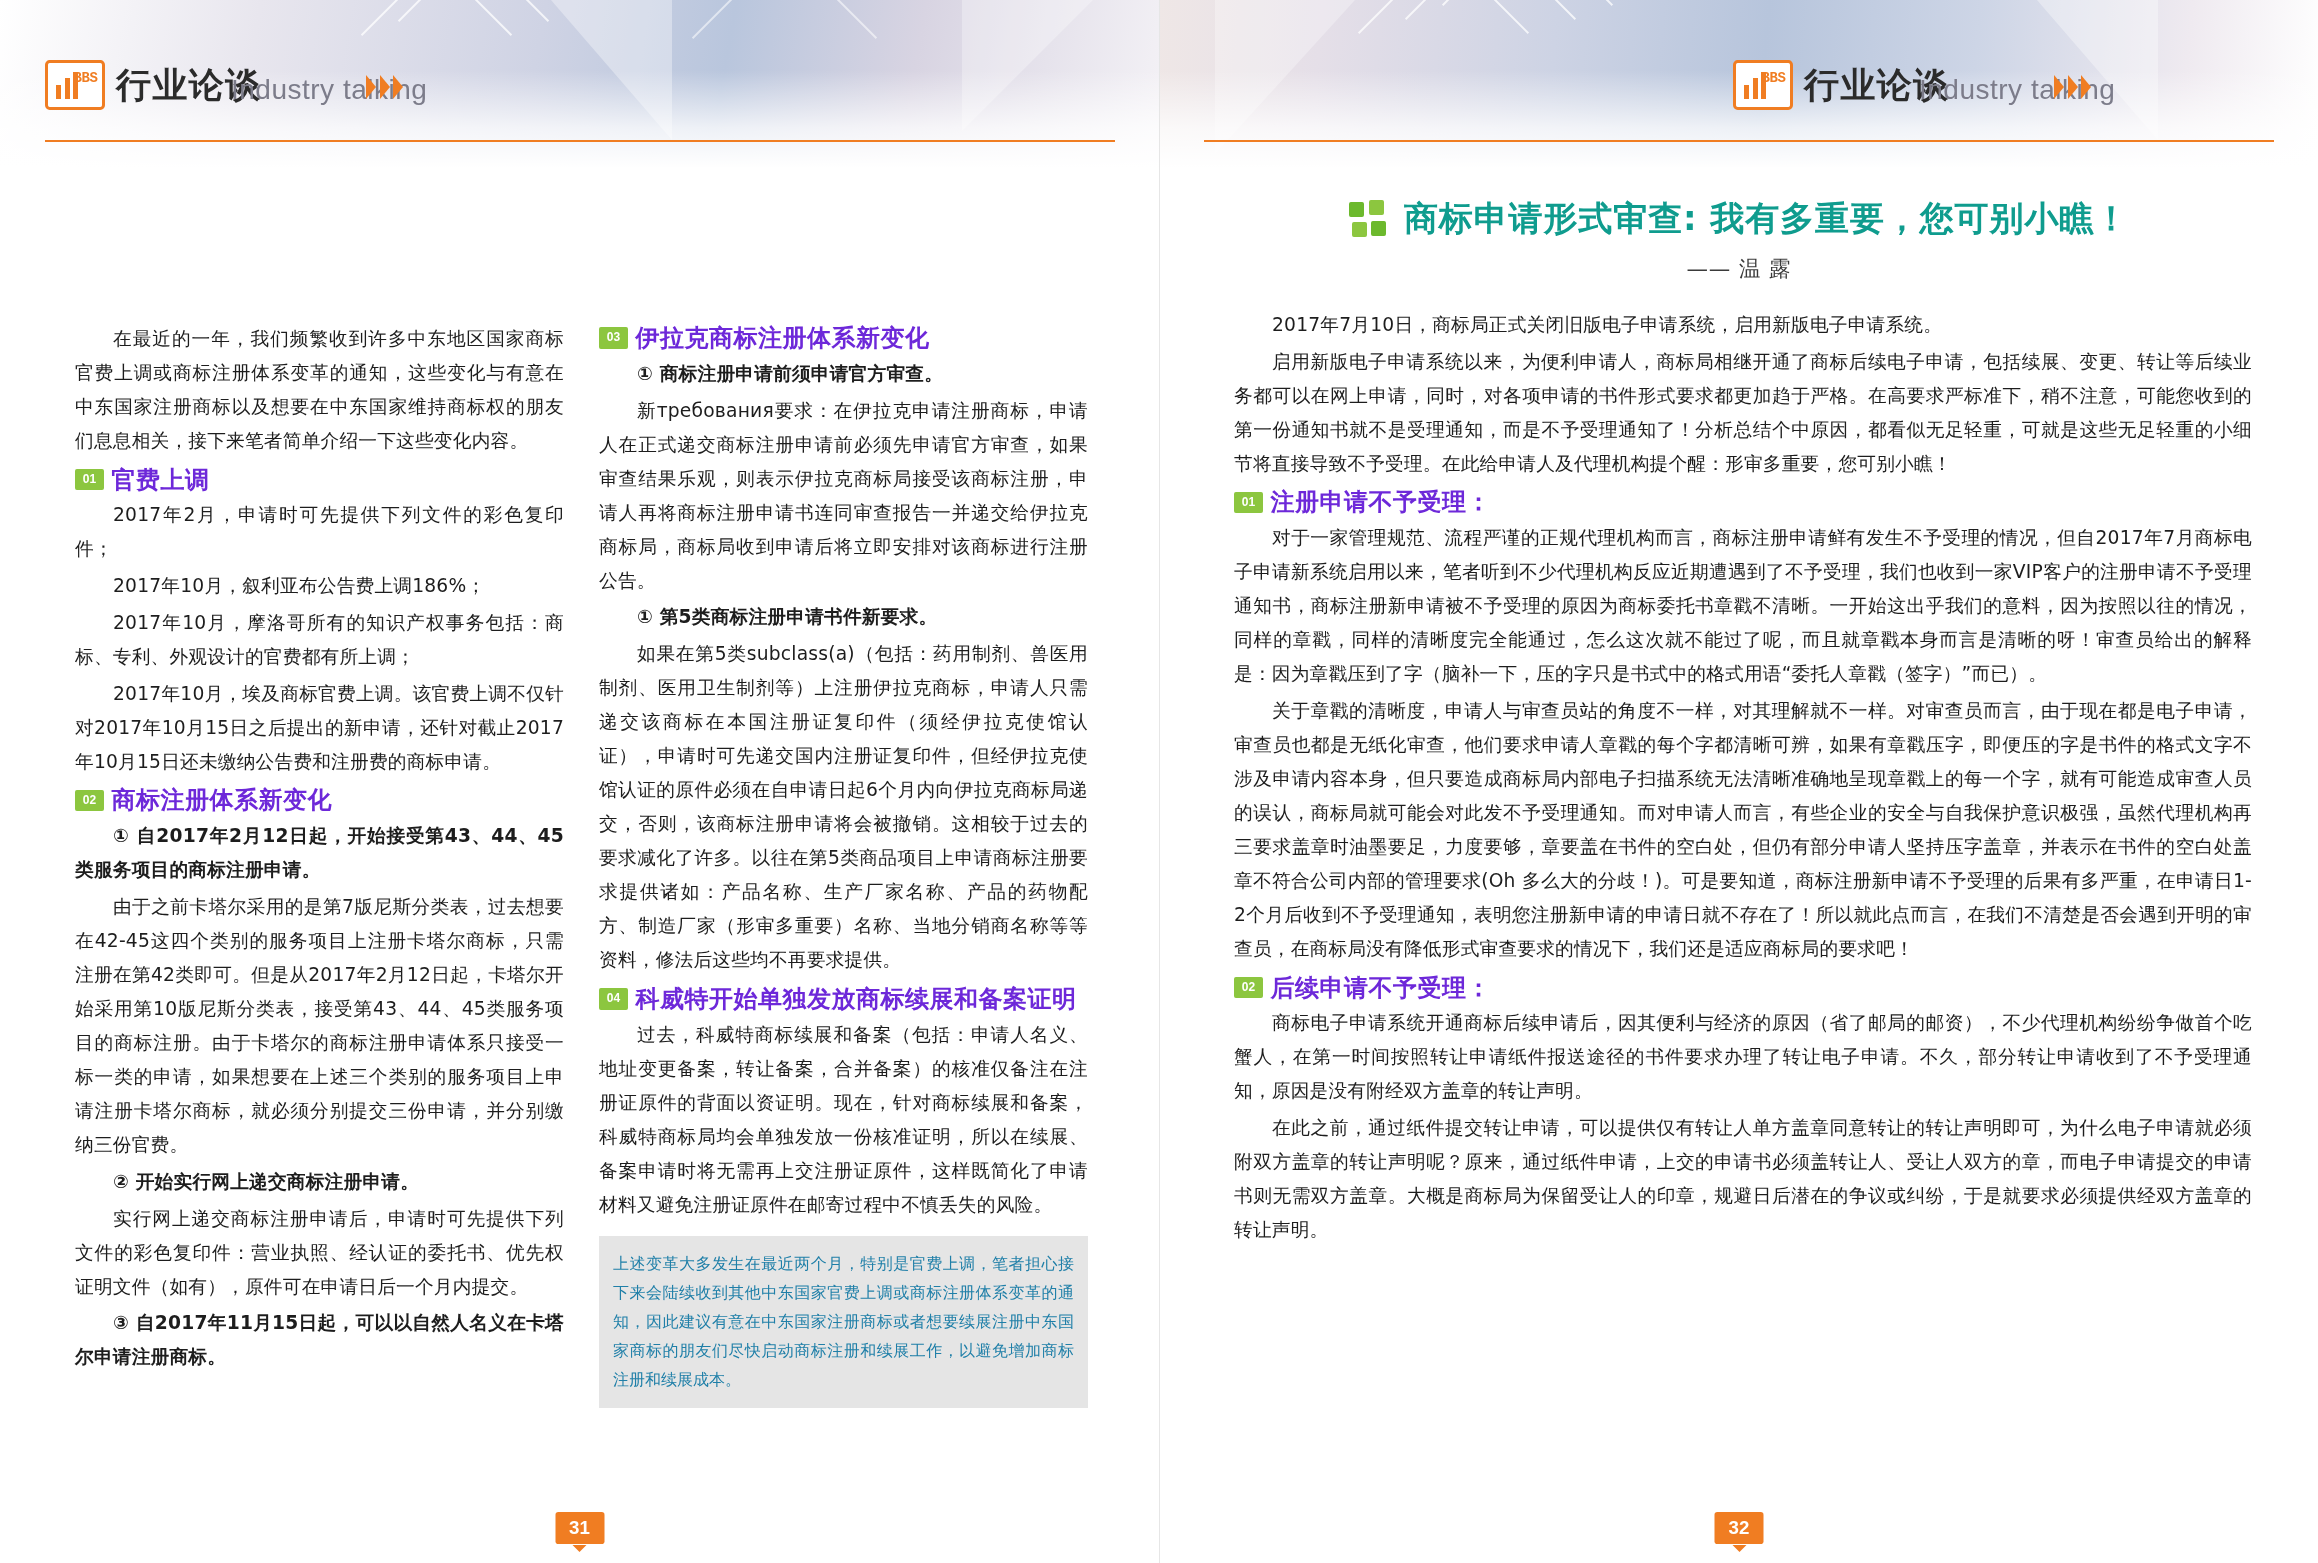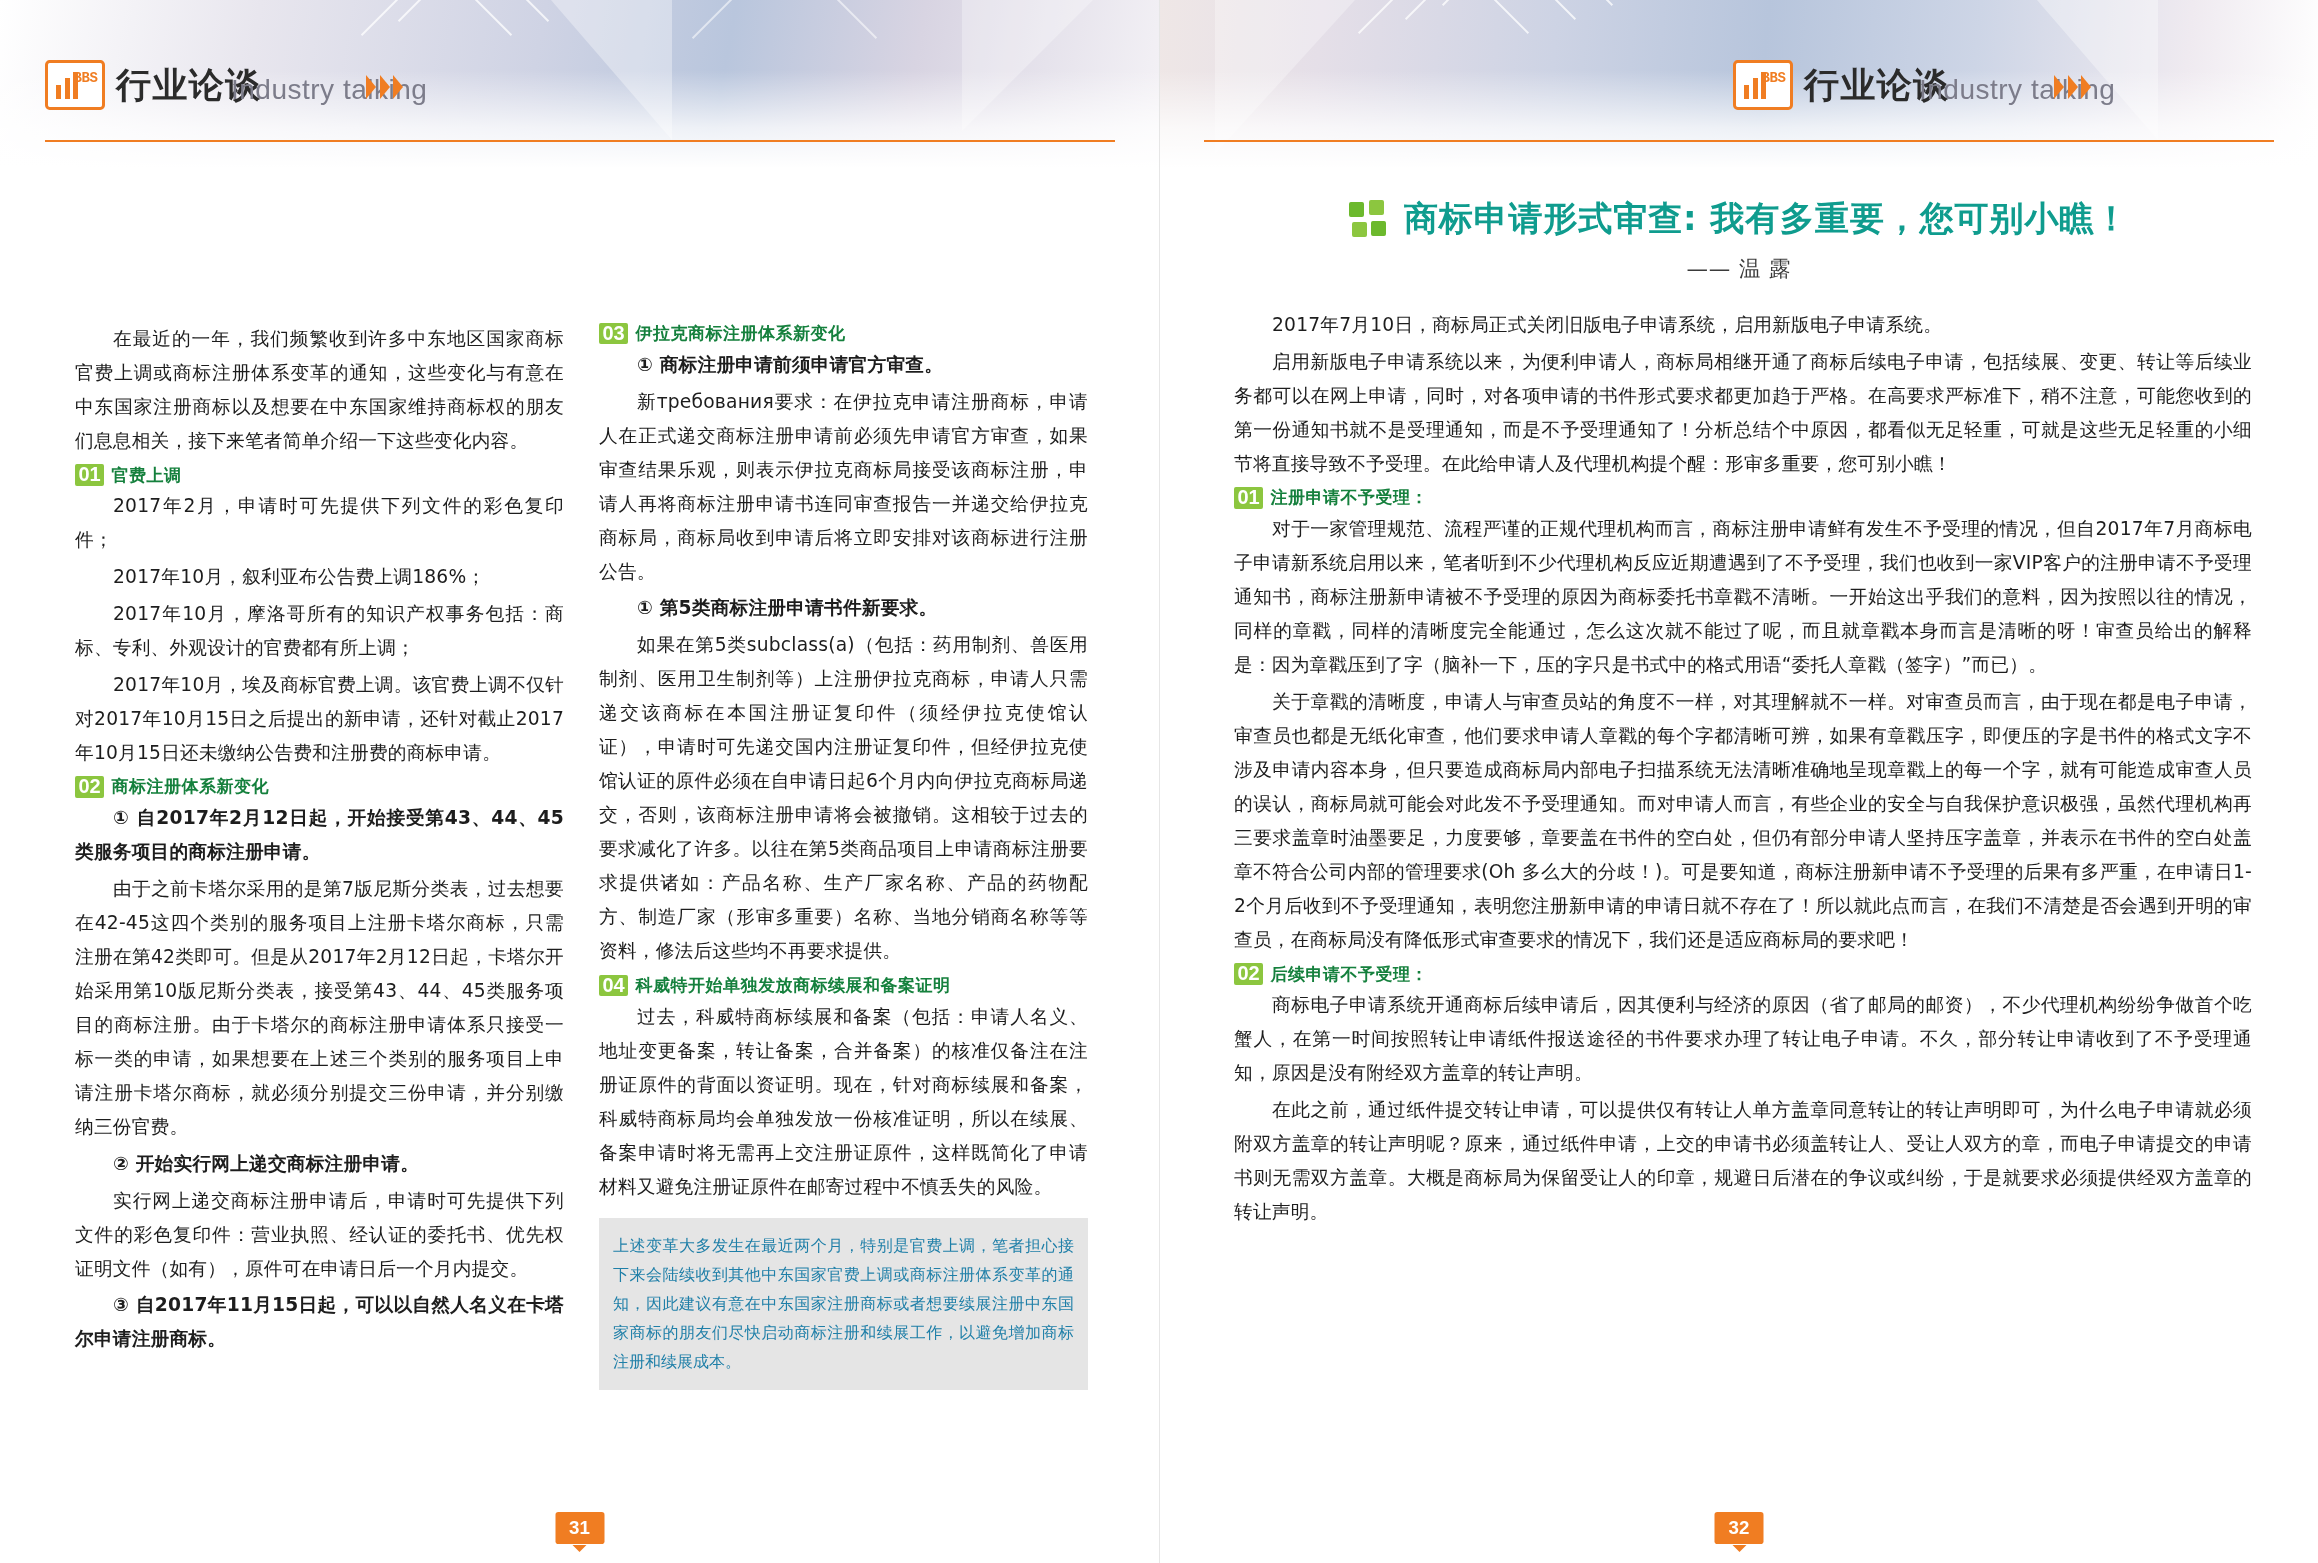--- a/index.html
+++ b/index.html
@@ -96,25 +96,25 @@
     font-size: 18.7px; line-height: 34px; color: #1d1d1d; text-align: justify;
     text-justify: inter-ideograph; letter-spacing: 0.2px;
     font-family: "DejaVu Sans", "Liberation Sans", sans-serif;
   }
   p.indent { text-indent: 38px; }
   p.bold { font-weight: bold; }
 
   .numhead { display: flex; align-items: center; gap: 7.5px; margin: 5.6px 0 2.8px 0; }
   .numbox {
     width: 29px; height: 21.5px; background: #8cc63f; color: #fff; border-radius: 1.9px;
-    font-size: 20px; font-weight: bold; line-height: 21.5px; text-align: center;
+    font-size: 12px; font-weight: bold; line-height: 21.5px; text-align: center;
     font-family: "Liberation Sans", sans-serif; flex: 0 0 29px;
   }
   .numhead .nt {
-    font-size: 17px; font-weight: bold; color: #15803d; letter-spacing: 0.5px;
+    font-size: 24px; font-weight: bold; color: #6d28d9; letter-spacing: 0.5px;
     font-family: Liberation Serif, serif;
   }
 
   .callout {
     margin-top: 14px; background: #e5e5e5; color: #1f7fa8;
     padding: 13px 14px 14px 14px;
     font-size: 16px; line-height: 29px; text-align: justify;
     font-family: "DejaVu Sans", "Liberation Sans", sans-serif;
   }
 

